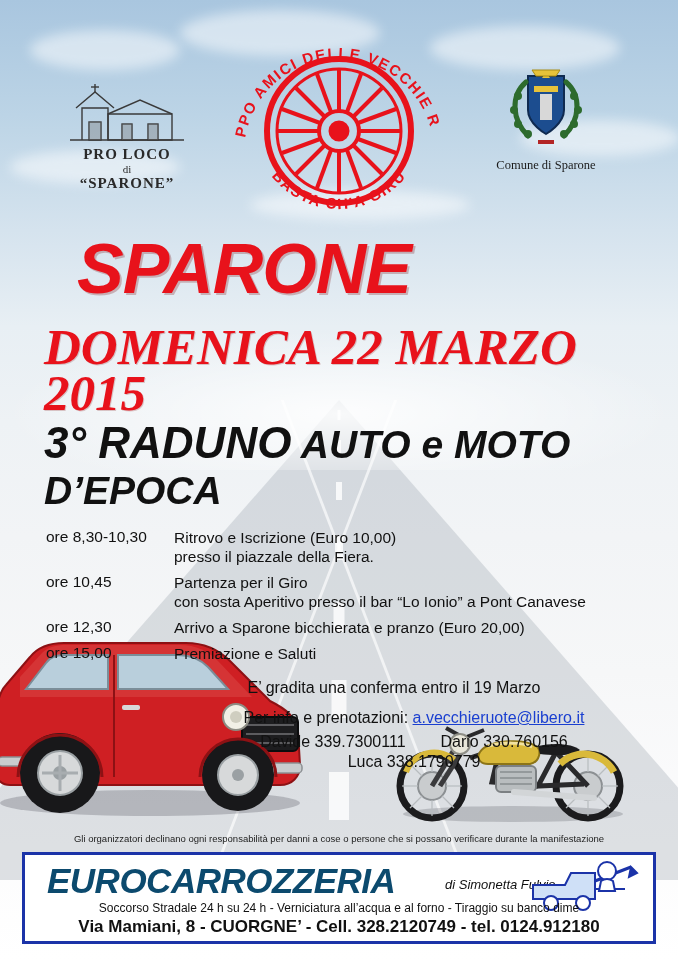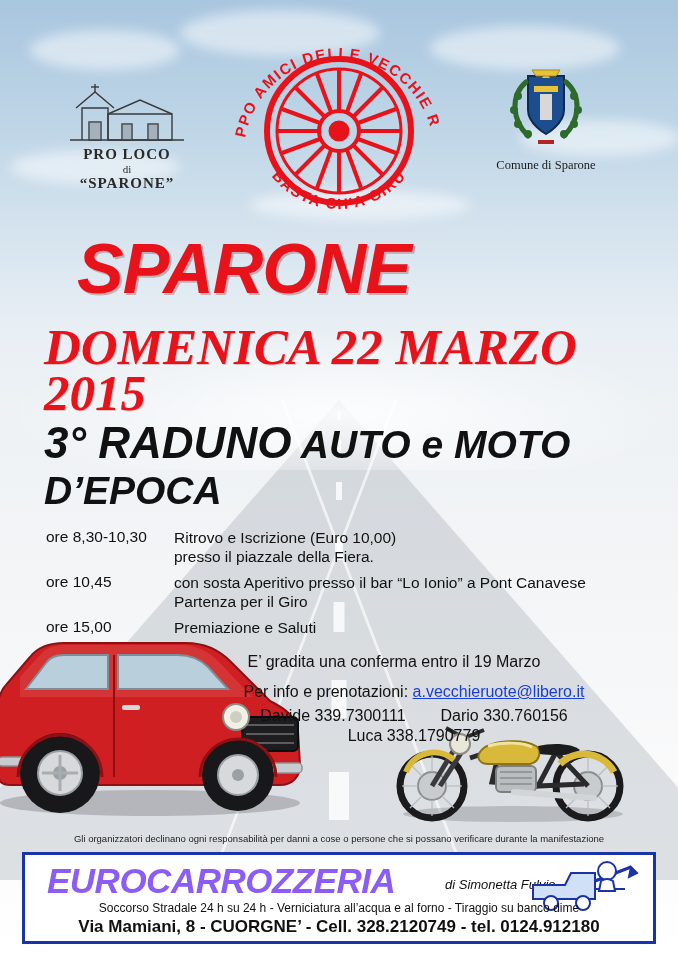--- a/index.html
+++ b/index.html
@@ -291,21 +291,21 @@
     height: 100%;
   }
   .sp-name {
     position: absolute;
     left: 22px;
     top: 6px;
     font-family: "Liberation Sans", sans-serif;
     font-weight: bold;
     font-style: italic;
     font-size: 35px;
-    color: #8b5cf6;
+    color: #0c4a6e;
     letter-spacing: -0.5px;
   }
   .sp-sub {
     position: absolute;
     left: 420px;
     top: 22px;
     font-size: 13px;
     font-style: italic;
     color: #111;
   }
@@ -474,25 +474,31 @@
       <div class="prog-time">ore 8,30-10,30</div>
       <div class="prog-desc">
         <div>Ritrovo e Iscrizione (Euro 10,00)</div>
         <div>presso il piazzale della Fiera.</div>
       </div>
     </div>
 
     <div class="prog-row">
       <div class="prog-time">ore 10,45</div>
       <div class="prog-desc">
+        <div>Partenza per il Giro</div>
         <div>con sosta Aperitivo presso il bar “Lo Ionio” a Pont Canavese</div>
-        <div>Partenza per il Giro</div>
-      </div>
-    </div>
-
+      </div>
+    </div>
+
+    <div class="prog-row">
+      <div class="prog-time">ore 12,30</div>
+      <div class="prog-desc">
+        <div>Arrivo a Sparone bicchierata e pranzo (Euro 20,00)</div>
+      </div>
+    </div>
 
     <div class="prog-row">
       <div class="prog-time">ore 15,00</div>
       <div class="prog-desc">
         <div>Premiazione e Saluti</div>
       </div>
     </div>
   </div>
 
   <div class="conferma">E’ gradita una conferma entro il 19 Marzo</div>

